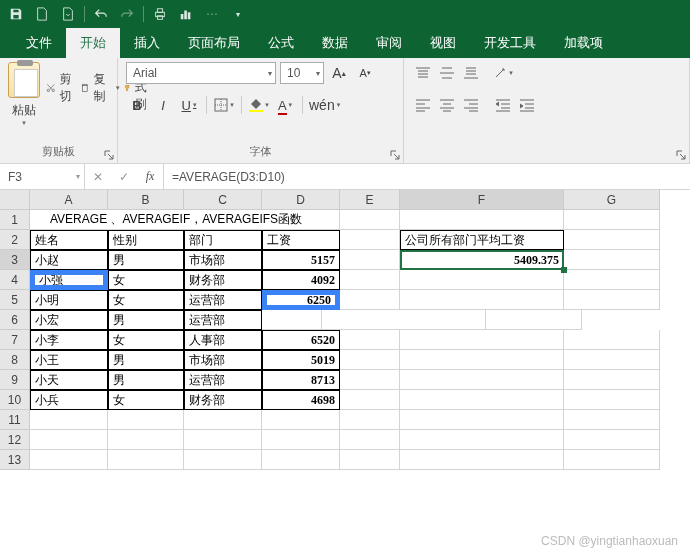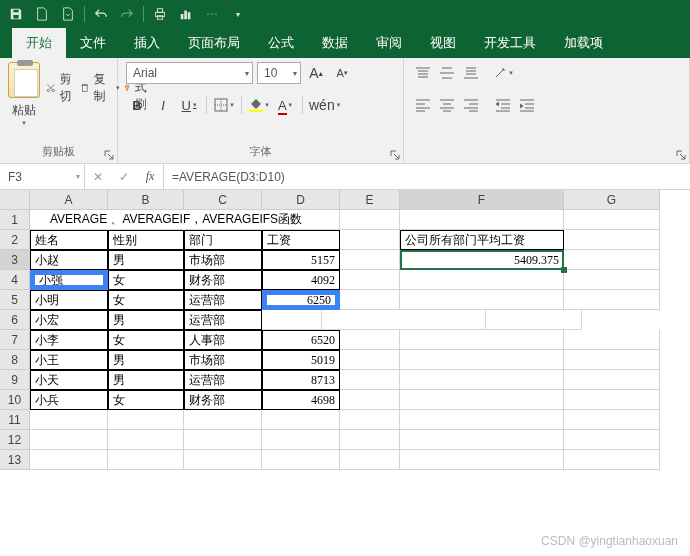--- a/index.html
+++ b/index.html
@@ -40,21 +40,21 @@
 .fb-btn { width:26px; display:flex; align-items:center; justify-content:center; color:#999; }
 .fb-btn.fx { font-style:italic; font-family:serif; color:#555; }
 .fb-input { flex:1; display:flex; align-items:center; padding:0 8px; color:#555; }
 .sheet { position:relative; }
 .hdr-row { display:flex; height:20px; }
 .corner { width:30px; background:#e6e6e6; border-right:1px solid #ccc; border-bottom:1px solid #ccc; }
 .col-h { background:#e6e6e6; border-right:1px solid #ccc; border-bottom:1px solid #ccc; display:flex; align-items:center; justify-content:center; color:#444; }
 .row { display:flex; height:20px; }
 .row-h { width:30px; background:#e6e6e6; border-right:1px solid #ccc; border-bottom:1px solid #ccc; display:flex; align-items:center; justify-content:center; color:#444; }
 .cell { border-right:1px solid #d4d4d4; border-bottom:1px solid #d4d4d4; padding:0 4px; display:flex; align-items:center; overflow:hidden; white-space:nowrap; font-family:"SimSun",serif; }
-.cell.num { justify-content:flex-end; }
+.cell.num { justify-content:flex-end;font-weight:bold; }
 .cA{width:78px}.cB{width:76px}.cC{width:78px}.cD{width:78px}.cE{width:60px}.cF{width:164px}.cG{width:96px}
 .row-h.sel-r { background:#d4d4d4; }
 .col-h.sel-c { background:#d4d4d4; }
 .sel-border { position:absolute; border:2px solid #217346; pointer-events:none; }
 .sel-handle { position:absolute; width:6px; height:6px; background:#217346; pointer-events:none; }
 .watermark { position:absolute; right:12px; bottom:8px; color:#bbb; font-size:12px; }
 </style>
 </head>
 <body>
 
@@ -98,22 +98,22 @@
         <rect x="2" y="8" width="3" height="6"></rect>
         <rect x="6" y="4" width="3" height="10"></rect>
         <rect x="10" y="6" width="3" height="8"></rect>
       </svg>
     </div>
   <div class="qat-btn" style="opacity:.4">⋯</div>
   <div class="qat-btn" style="font-size:8px">▾</div>
 </div>
 
 <div class="tabs">
+  <div class="tab">文件</div>
   <div class="tab active">开始</div>
-  <div class="tab">文件</div>
   <div class="tab">插入</div>
   <div class="tab">页面布局</div>
   <div class="tab">公式</div>
   <div class="tab">数据</div>
   <div class="tab">审阅</div>
   <div class="tab">视图</div>
   <div class="tab">开发工具</div>
   <div class="tab">加载项</div>
 </div>
 
@@ -154,21 +154,21 @@
     <div class="grp-label">剪贴板</div>
     <svg class="grp-launch" viewBox="0 0 12 12">
         <path fill="none" stroke="currentColor" d="M2 2h5M2 2v5M5 5l5 5M10 6v4H6"></path>
       </svg>
   </div>
 
   <div class="grp" style="width:286px">
     <div class="grp-body">
       <div class="font-rows">
         <div class="font-row">
-          <div class="sel" style="width:127px">
+          <div class="sel" style="width:150px">
               <span>Arial</span>
               <span class="arrow">▾</span>
             </div>
           <div class="sel" style="width:44px">
               <span>10</span>
               <span class="arrow">▾</span>
             </div>
           <div class="ibtn" style="font-size:14px">A<sup style="font-size:8px">▴</sup></div>
           <div class="ibtn" style="font-size:11px">A<sup style="font-size:7px">▾</sup></div>
         </div>

